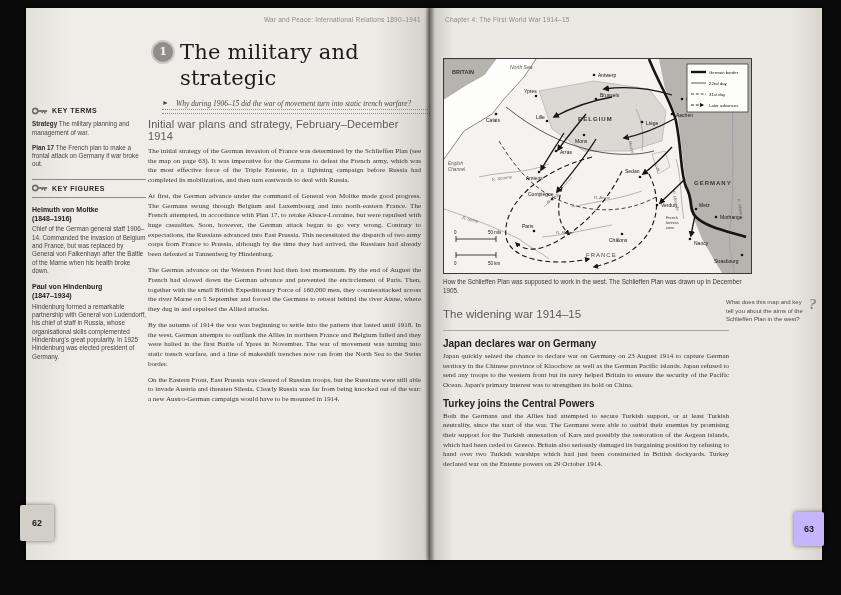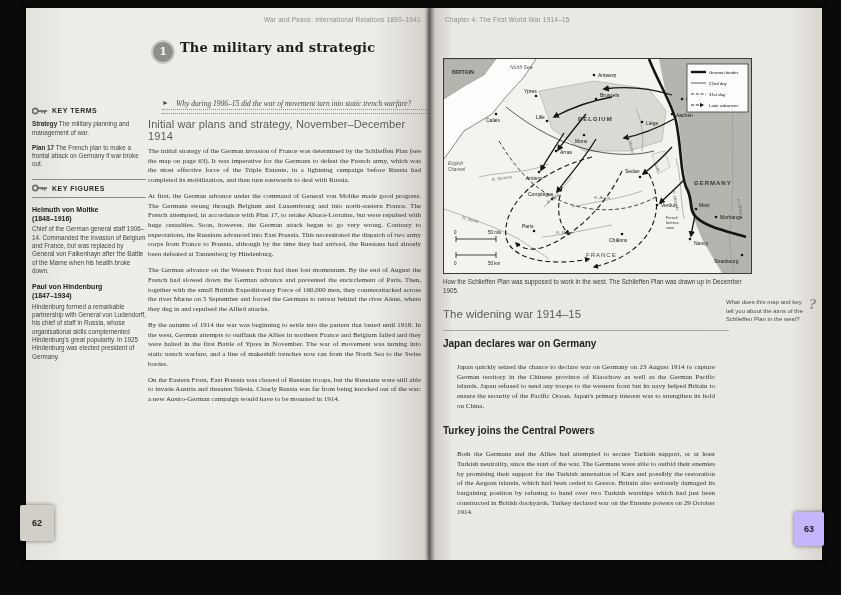--- a/index.html
+++ b/index.html
@@ -7,21 +7,21 @@
          font-family:"Liberation Sans",sans-serif;color:#2f2e2b;}
   .page{position:absolute;top:8px;height:552px;box-shadow:0 0 6px rgba(0,0,0,.6);}
   .page-left{left:26px;width:404px;background:linear-gradient(to right,#e3e1db,#efede8 12%,#eeece7 86%,#d3d0ca);}
   .page-right{left:430px;width:392px;background:linear-gradient(to right,#c8c5bf,#ebe9e4 6%,#eae8e3 92%,#d8d5cf);}
   .spine{position:absolute;left:425px;top:8px;width:10px;height:552px;
          background:linear-gradient(to right,rgba(0,0,0,0),rgba(0,0,0,.45) 50%,rgba(0,0,0,0));}
   .runhead{position:absolute;font-size:6.5px;color:#8b8a86;letter-spacing:.2px;}
   .chapnum{position:absolute;width:20px;height:20px;border-radius:50%;background:#8f8e8b;
            border:2px solid #c9c8c4;color:#f4f3f0;text-align:center;line-height:20px;
            font-family:"DejaVu Serif",serif;font-weight:bold;font-size:11px;}
-  .title{position:absolute;font-family:"DejaVu Serif",serif;font-weight:bold;font-size:13px;
+  .title{position:absolute;font-family:"DejaVu Serif",serif;font-weight:normal;font-size:21px;
          line-height:1.22;color:#1d1c1a;letter-spacing:.2px;}
   .kq{position:absolute;font-family:"Liberation Serif",serif;font-style:italic;font-size:7.5px;
       color:#4a4947;line-height:1.5;border-bottom:1px dotted #8d8c88;padding:2px 4px 4px 14px;}
   .kq .arr{position:absolute;left:0;top:2px;font-style:normal;font-size:7px;color:#4a4947;}
   .kq-rule{position:absolute;border-bottom:1px dotted #8d8c88;height:0;}
   .sidebar{position:absolute;left:6px;top:98px;width:114px;font-size:6.3px;line-height:1.32;color:#454441;}
   .kt-head{display:flex;align-items:center;gap:4px;font-weight:bold;font-size:7px;color:#2c2b29;
            letter-spacing:.5px;margin-bottom:5px;}
   .kf-head{display:flex;align-items:center;gap:4px;font-weight:bold;font-size:7px;color:#2c2b29;
            letter-spacing:.5px;border-top:1px solid #8b8a86;border-bottom:1px solid #8b8a86;
@@ -41,21 +41,21 @@
              border:1px solid #3a3936;}
   .map-caption{position:absolute;left:13px;top:270px;width:312px;font-size:6.3px;line-height:1.4;color:#3a3936;}
   .mq{position:absolute;left:296px;top:290px;width:80px;font-size:6px;line-height:1.45;color:#4a4947;}
   .mq-icon{position:absolute;left:379px;top:288px;font-size:15px;color:#8b8a86;
            font-family:"Liberation Serif",serif;font-style:italic;font-weight:bold;}
   .widecol{position:absolute;left:13px;top:300px;width:286px;}
   .wide-head{font-size:11.5px;color:#5c5b59;font-weight:normal;margin:0 0 6px 0;
              border-bottom:1px solid #a6a5a1;padding-bottom:10px;}
   .sub-head{font-size:10px;font-weight:bold;color:#232220;margin:7px 0 3px 0;}
   .widecol p{font-family:"Liberation Serif",serif;font-size:7px;line-height:1.38;text-align:justify;
-             margin:14px;color:#33322f;}
+             margin:0;color:#33322f;}
   .keyicon{display:inline-block;}
   svg text{font-family:"Liberation Sans",sans-serif;}
 </style>
 </head>
 <body>
 
 <div class="photo">
 
   <div class="page page-left">
     <div class="runhead" style="left:238px;top:8px;">War and Peace: International Relations 1890–1941</div>
@@ -112,21 +112,21 @@
       <div>
         <div class="fig-name">
           <span>Paul von Hindenburg</span><br>
           <span>(1847–1934)</span>
         </div>
         <div class="fig-bio">Hindenburg formed a remarkable partnership with General von Ludendorff, his chief of staff in Russia, whose organisational skills complemented Hindenburg's great popularity. In 1925 Hindenburg was elected president of Germany.</div>
       </div>
     </div>
 
     <div class="maincol">
-      <h2 class="sect-head">Initial war plans and strategy, November–December 1914</h2>
+      <h2 class="sect-head">Initial war plans and strategy, February–December 1914</h2>
       <p>The initial strategy of the German invasion of France was determined by the Schlieffen Plan (see the map on page 63). It was imperative for the Germans to defeat the French army, which was the most effective force of the Triple Entente, in a lightning campaign before Russia had completed its mobilization, and then turn eastwards to deal with Russia.</p>
       <p>At first, the German advance under the command of General von Moltke made good progress. The Germans swung through Belgium and Luxembourg and into north-eastern France. The French attempted, in accordance with Plan 17, to retake Alsace-Lorraine, but were repulsed with huge casualties. Soon, however, the German attack began to go very wrong. Contrary to expectations, the Russians advanced into East Prussia. This necessitated the dispatch of two army corps from France to Prussia, although by the time they had arrived, the Russians had already been defeated at Tannenberg by Hindenburg.</p>
       <p>The German advance on the Western Front had then lost momentum. By the end of August the French had slowed down the German advance and prevented the encirclement of Paris. Then, together with the small British Expeditionary Force of 160,000 men, they counterattacked across the river Marne on 5 September and forced the Germans to retreat behind the river Aisne, where they dug in and repulsed the Allied attacks.</p>
       <p>By the autumn of 1914 the war was beginning to settle into the pattern that lasted until 1918. In the west, German attempts to outflank the Allies in northern France and Belgium failed and they were halted in the first Battle of Ypres in November. The war of movement was turning into static trench warfare, and a line of makeshift trenches now ran from the North Sea to the Swiss border.</p>
       <p>On the Eastern Front, East Prussia was cleared of Russian troops, but the Russians were still able to invade Austria and threaten Silesia. Clearly Russia was far from being knocked out of the war: a new Austro-German campaign would have to be mounted in 1914.</p>
     </div>
   </div>
 
   <div class="page page-right">
     <div class="runhead" style="left:15px;top:8px;">Chapter 4: The First World War 1914–15</div>

